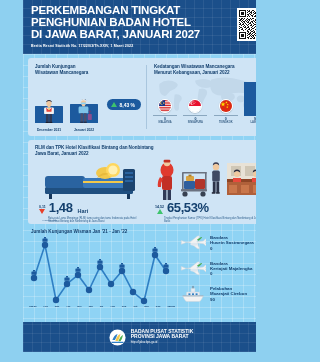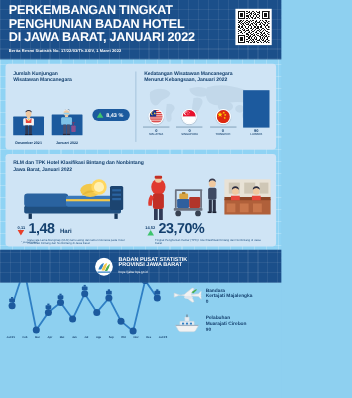--- a/index.html
+++ b/index.html
@@ -4,25 +4,26 @@
 <style>
   * { box-sizing: border-box; margin: 0; padding: 0; }
   html, body {
     width: 256px; height: 362px;
     font-family: "Liberation Sans", sans-serif;
     background: #8ed0f0;
     overflow: hidden;
   }
   #page {
     position: relative;
-    width: 256px; height: 257px;
+    width: 256px; height: 352px;
     background:
       repeating-linear-gradient(0deg, rgba(255,255,255,0.22) 0 1px, transparent 1px 11px),
       repeating-linear-gradient(90deg, rgba(255,255,255,0.22) 0 1px, transparent 1px 11px),
       #8fd3f4;
+    margin-left: 23px;
   }
 
   
   .header {
     position: relative;
     height: 54px;
     background:
       repeating-linear-gradient(0deg, rgba(255,255,255,0.07) 0 1px, transparent 1px 9px),
       repeating-linear-gradient(90deg, rgba(255,255,255,0.07) 0 1px, transparent 1px 9px),
       #1b4f8a;
@@ -198,21 +199,21 @@
   .footer .f3 { font-size: 2.8px; }
 </style>
 </head>
 <body>
 
 <div id="page">
 
   <div class="header">
     <div class="title-line">PERKEMBANGAN TINGKAT</div>
     <div class="title-line">PENGHUNIAN BADAN HOTEL</div>
-    <div class="title-line">DI JAWA BARAT, JANUARI 2022</div>
+    <div class="title-line">DI JAWA BARAT, JANUARI 2027</div>
     <div class="subtitle">Berita Resmi Statistik No. 17/22/03/Th.XXIV, 1 Maret 2022</div>
     <div class="qr">
       <svg viewBox="0 0 29 29" shape-rendering="crispEdges">
         <rect width="29" height="29" fill="#fff"></rect>
         <g fill="#111">
           <rect x="0" y="0" width="7" height="1"></rect>
             <rect x="0" y="6" width="7" height="1"></rect>
           <rect x="0" y="0" width="1" height="7"></rect>
             <rect x="6" y="0" width="1" height="7"></rect>
           <rect x="2" y="2" width="3" height="3"></rect>
@@ -692,21 +693,21 @@
             <rect x="58.8" y="33.2" width="3.6" height="1.5" fill="#1a1f30"></rect>
             <rect x="63.1" y="33.2" width="3.6" height="1.5" fill="#1a1f30"></rect>
           </g>
         </svg>
 
         <div class="statline">
           <div class="delta">
             <span class="delta-val">14,52</span>
             <span class="tri-up"></span>
           </div>
-          <span class="bignum">23,70%</span>
+          <span class="bignum">65,53%</span>
         </div>
         <div class="statcap" style="width:100px">Tingkat Penghunian Kamar (TPK) Hotel Klasifikasi Bintang dan Nonbintang di Jawa Barat</div>
       </div>
     </div>
 
     <div class="footnote">* year-on-year</div>
   </div>
 
   <div class="sec3">
     <div class="linechart-title">Jumlah Kunjungan Wisman Jan '21 - Jan '22</div>

